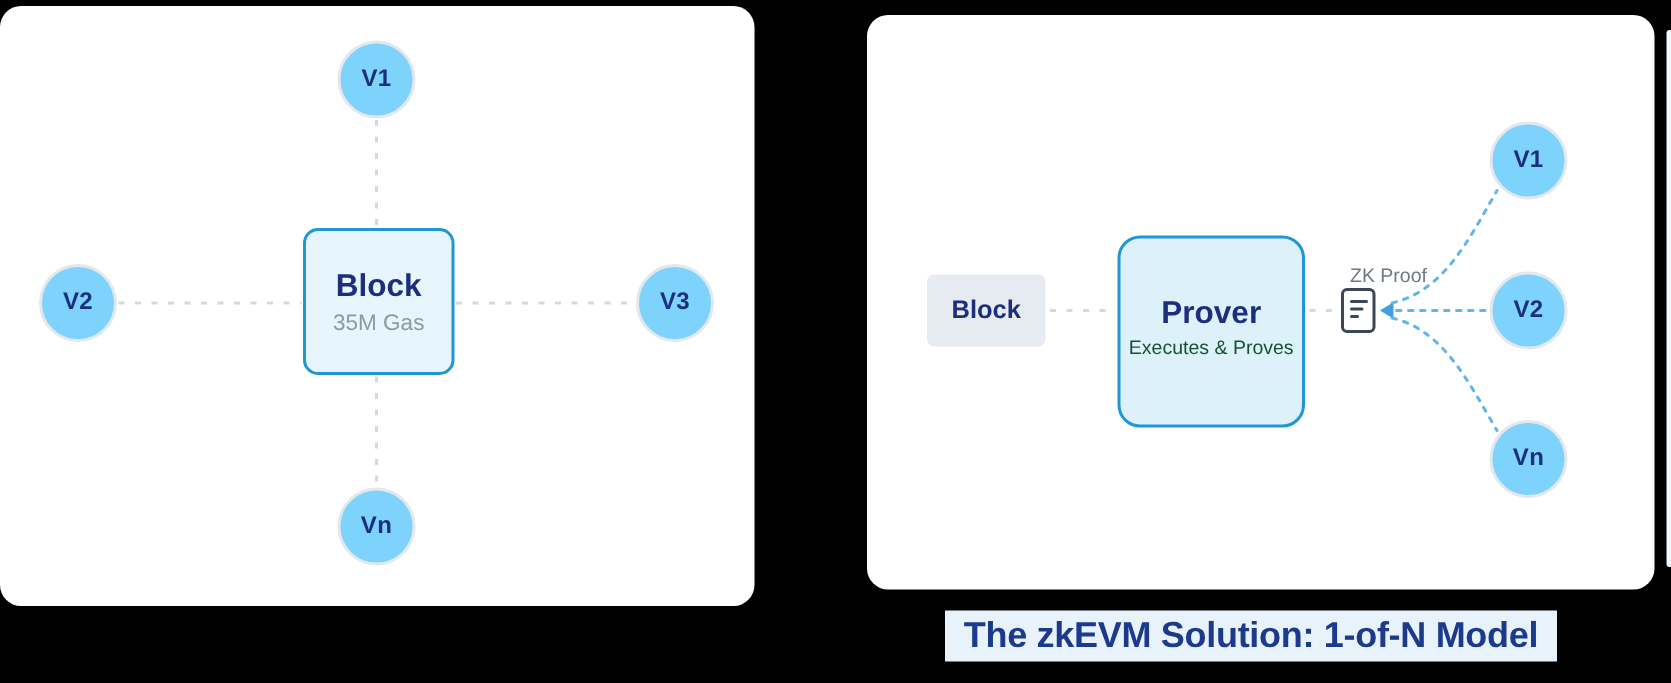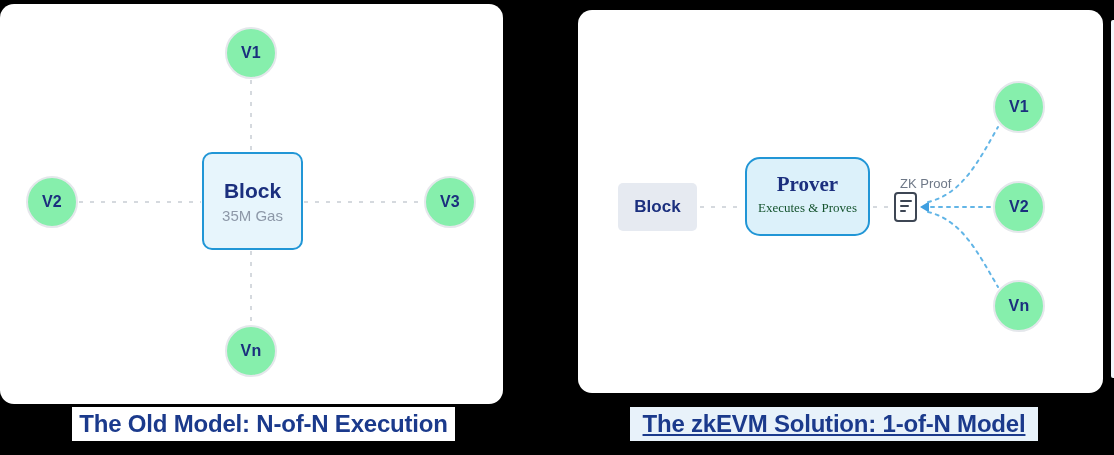--- a/index.html
+++ b/index.html
@@ -30,21 +30,21 @@
   
   svg.connectors { position: absolute; inset: 0; width: 100%; height: 100%; }
   .dash-gray { stroke: #d5d9de; stroke-width: 2; fill: none; stroke-dasharray: 4 7; }
   .dash-blue { stroke: #62b5e6; stroke-width: 2; fill: none; stroke-dasharray: 3 5; stroke-linecap: round; }
   .branch-arrow { fill: #3f9fe0; }
 
   
   .vcircle {
     position: absolute;
     width: 52px; height: 52px;
-    background: #86efac;
+    background: #7dd3fc;
     border: 2px solid #e4e7eb;
     border-radius: 50%;
     display: flex; align-items: center; justify-content: center;
     font-weight: bold; font-size: 16px; color: #1b2f7e;
     letter-spacing: 0.2px;
   }
 
   
   .block-box-left {
     position: absolute;
@@ -62,26 +62,26 @@
   .block-box-right {
     position: absolute;
     left: 40px; top: 173px; width: 79px; height: 48px;
     background: #e6eaf1;
     border-radius: 5px;
     display: flex; align-items: center; justify-content: center;
     font-weight: bold; font-size: 17px; color: #1b2f7e;
   }
   .prover-box {
     position: absolute;
-    left: 167px; top: 147px; width: 125px; height: 79px;
+    left: 167px; top: 147px; width: 125px; height: 128px;
     background: #dcf1fa;
     border: 2px solid #2196d6;
     border-radius: 15px;
     display: flex; flex-direction: column; align-items: center; justify-content: center;
-    gap: 3px; padding-bottom: 6px; font-family: Liberation Serif, serif;
+    gap: 3px; padding-bottom: 6px;
   }
   .prover-box .main-label { font-weight: bold; font-size: 21px; color: #1b2f7e; }
   .prover-box .sub-label  { font-size: 13px; color: #14532d; white-space: nowrap; }
 
   .zk-proof-label {
     position: absolute;
     left: 292px; top: 166px; width: 70px; height: 15px;
     text-align: center;
     font-size: 13px; color: #6e7887; white-space: nowrap; padding-left: 30px;
   }
@@ -103,21 +103,21 @@
   
   .caption {
     position: absolute;
     top: 407px; height: 34px;
     display: flex; align-items: center; justify-content: center;
     font-weight: bold; font-size: 24px;
     color: #1b3a8c; white-space: nowrap;
     letter-spacing: -0.2px;
   }
   .caption-left  { left: 72px;  width: 383px; background: #ffffff; }
-  .caption-right { left: 630px; width: 408px; background: #e8f2fa; text-decoration: underline; }
+  .caption-right { left: 630px; width: 408px; background: #e8f2fa; }
 </style>
 </head>
 <body>
 
 <div class="stage">
 
   <section class="card card-left">
     <svg class="connectors" viewBox="0 0 503 400" aria-hidden="true">
       <line class="dash-gray" x1="251" y1="76" x2="251" y2="147"></line>
       <line class="dash-gray" x1="79" y1="198" x2="201" y2="198"></line>
@@ -137,23 +137,20 @@
     <div class="vcircle" style="left:225px; top:321px;">
       <span>Vn</span>
     </div>
 
     <div class="block-box-left">
       <span class="main-label">Block</span>
       <span class="sub-label">35M Gas</span>
     </div>
   </section>
 
-  <div class="caption caption-left">
-    <span>The Old Model: N-of-N Execution</span>
-  </div>
 
   <section class="card card-right">
     <svg class="connectors" viewBox="0 0 525 383" aria-hidden="true">
 
       <line class="dash-gray" x1="122" y1="197" x2="164" y2="197"></line>
 
       <line class="dash-gray" x1="295" y1="197" x2="313" y2="197"></line>
 
       <polygon class="branch-arrow" points="342,197 351,191.5 351,202.5"></polygon>
 

